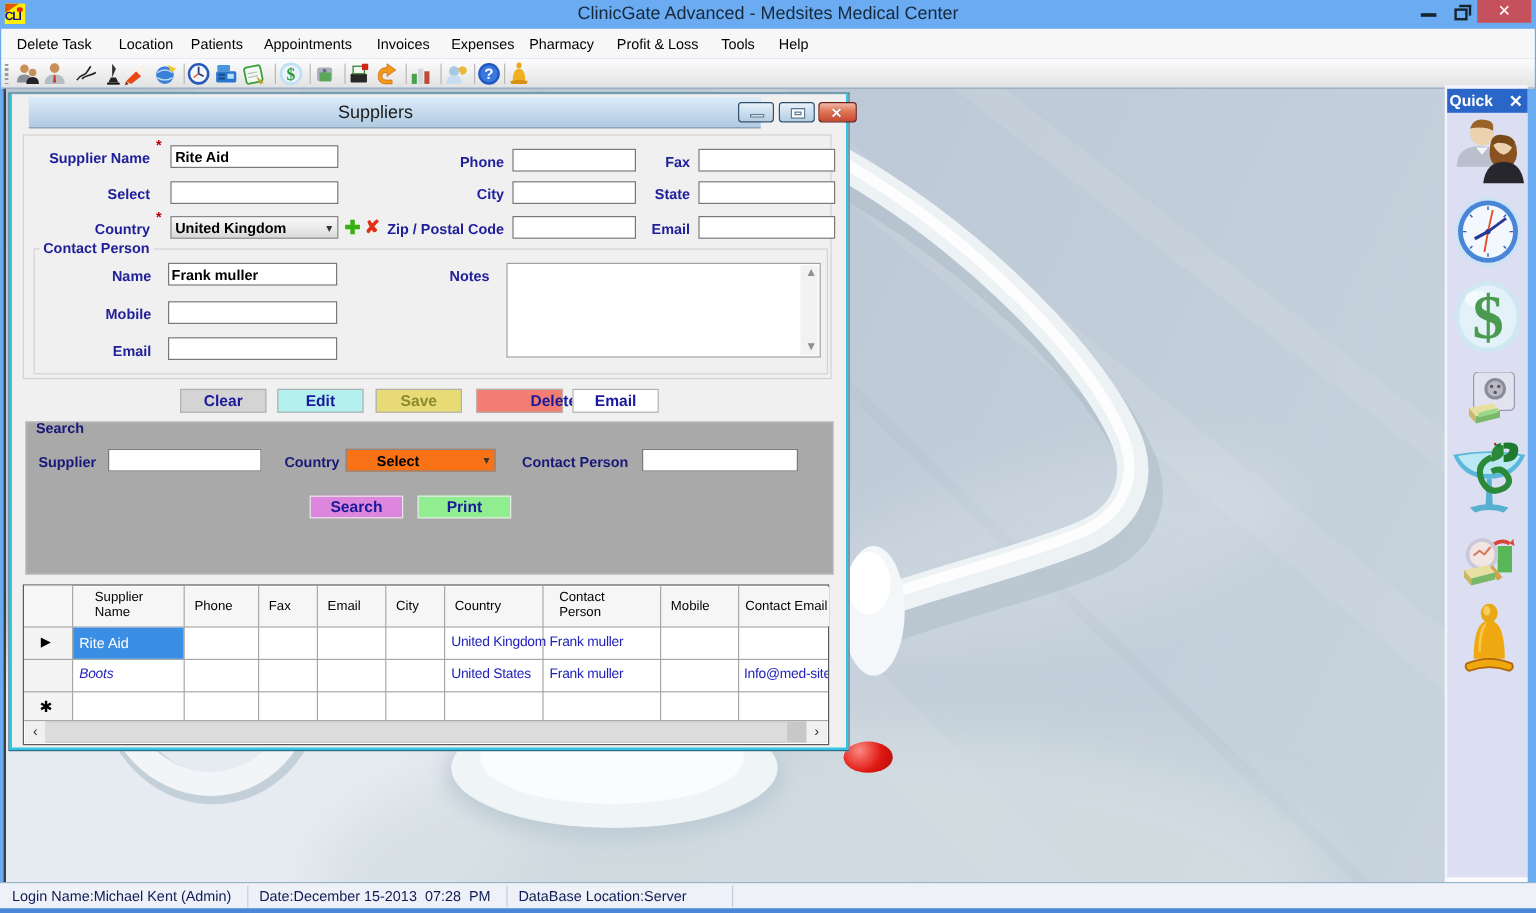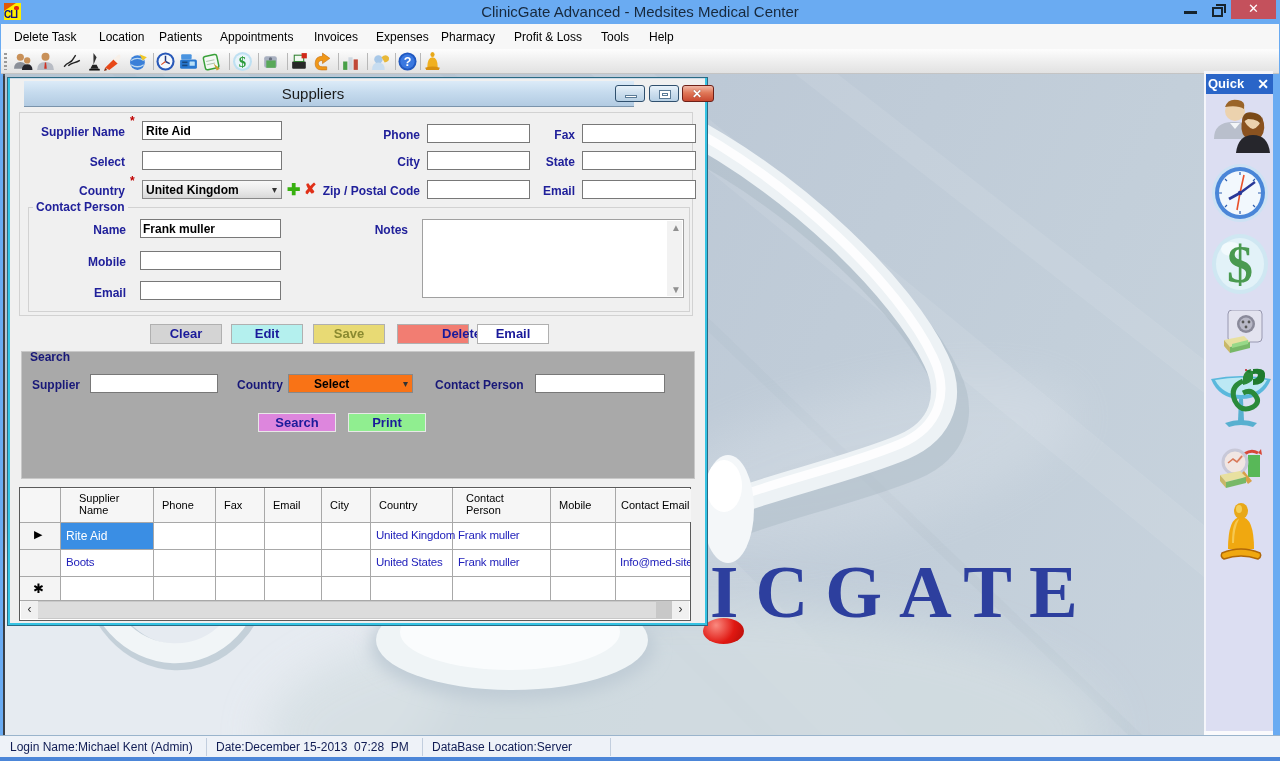--- a/index.html
+++ b/index.html
@@ -245,21 +245,20 @@
       <path d="M 671,48 C 793,111 898,216 931,286 C 948,321 938,356 898,373 C 848,394 773,411 726,429" fill="none" stroke="#edf2f5" stroke-width="26"></path>
       <path d="M 668,45 C 790,108 895,213 928,283 C 945,318 935,353 895,370 C 845,391 770,408 723,426" fill="none" stroke="#ffffff" stroke-width="9" opacity="0.85"></path>
       <path d="M 86,482 C 92,612 248,622 256,482" fill="none" stroke="#bcc9d3" stroke-width="26" opacity="0.8"></path>
       <path d="M 84,478 C 90,608 246,618 254,478" fill="none" stroke="#f1f5f7" stroke-width="20"></path>
       <ellipse cx="508" cy="572" rx="142" ry="54" fill="#c0ccd6" filter="url(#b8)"></ellipse>
       <ellipse cx="507" cy="566" rx="136" ry="50" fill="#eff4f6"></ellipse>
       <ellipse cx="505" cy="558" rx="110" ry="38" fill="#fafcfd"></ellipse>
       <ellipse cx="723" cy="435" rx="26" ry="54" fill="#f4f7f9"></ellipse>
       <ellipse cx="719" cy="412" rx="18" ry="26" fill="#ffffff"></ellipse>
     </svg>
-    <div id="logo-icgate">ICGATE</div>
     <div id="logo-dot"></div>
   </div>
   <div id="quick">
     <div class="top"></div>
     <div id="qhead">
         <span class="t">Quick</span>
         <span class="x">✕</span>
       </div>
     <div id="qicons">
       <svg class="qicon" style="left:4px; top:26px;" width="60" height="56" viewBox="0 0 60 56">
@@ -423,21 +422,21 @@
       <div class="gv" style="left:133px"></div>
       <div class="gv" style="left:195px"></div>
       <div class="gv" style="left:244px"></div>
       <div class="gv" style="left:301px"></div>
       <div class="gv" style="left:350px"></div>
       <div class="gv" style="left:432px"></div>
       <div class="gv" style="left:530px"></div>
       <div class="gv" style="left:595px"></div>
       <div class="gcellsel" style="left:41px; top:35px; width:92px; height:26px;">Rite Aid</div>
       <div style="position:absolute; left:14px; top:40px; font-size:11px; color:#000;">▶</div>
-      <div class="gtxt" style="left:46px; top:68px;">Boots</div>
+      <div class="gtxt" style="left:46px; top:68px;font-style:italic;">Boots</div>
       <div class="gtxt" style="left:356px; top:41px;">United Kingdom</div>
       <div class="gtxt" style="left:438px; top:41px;">Frank muller</div>
       <div class="gtxt" style="left:356px; top:68px;">United States</div>
       <div class="gtxt" style="left:438px; top:68px;">Frank muller</div>
       <div class="gtxt" style="left:600px; top:68px; width:70px; overflow:hidden; white-space:nowrap;">Info@med-sites.c</div>
       <div style="position:absolute; left:13px; top:93px; font-size:13px; color:#000;">✱</div>
       <div id="gsb">
           <div class="la">‹</div>
           <div class="th"></div>
           <div class="ra">›</div>

